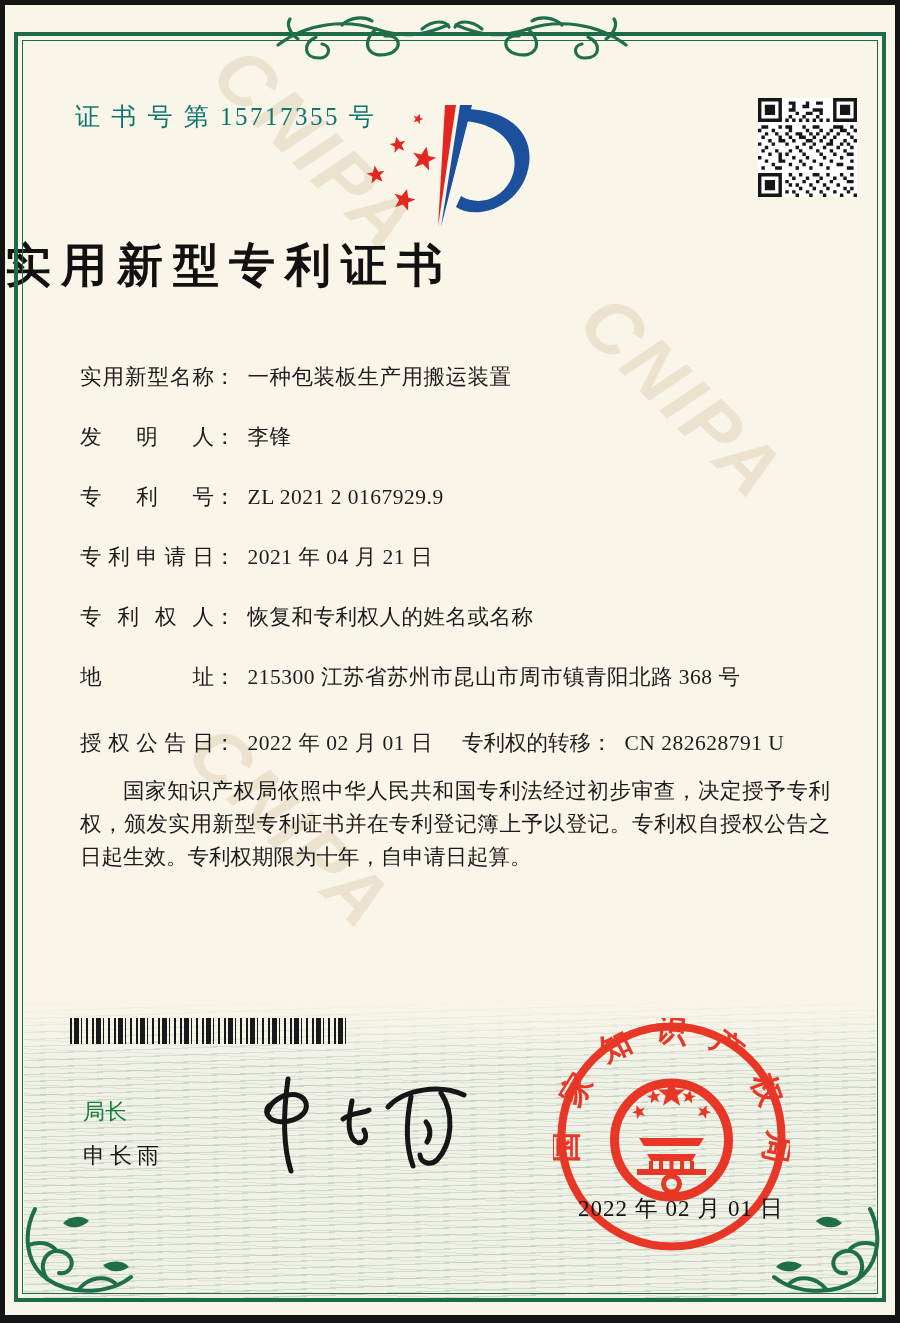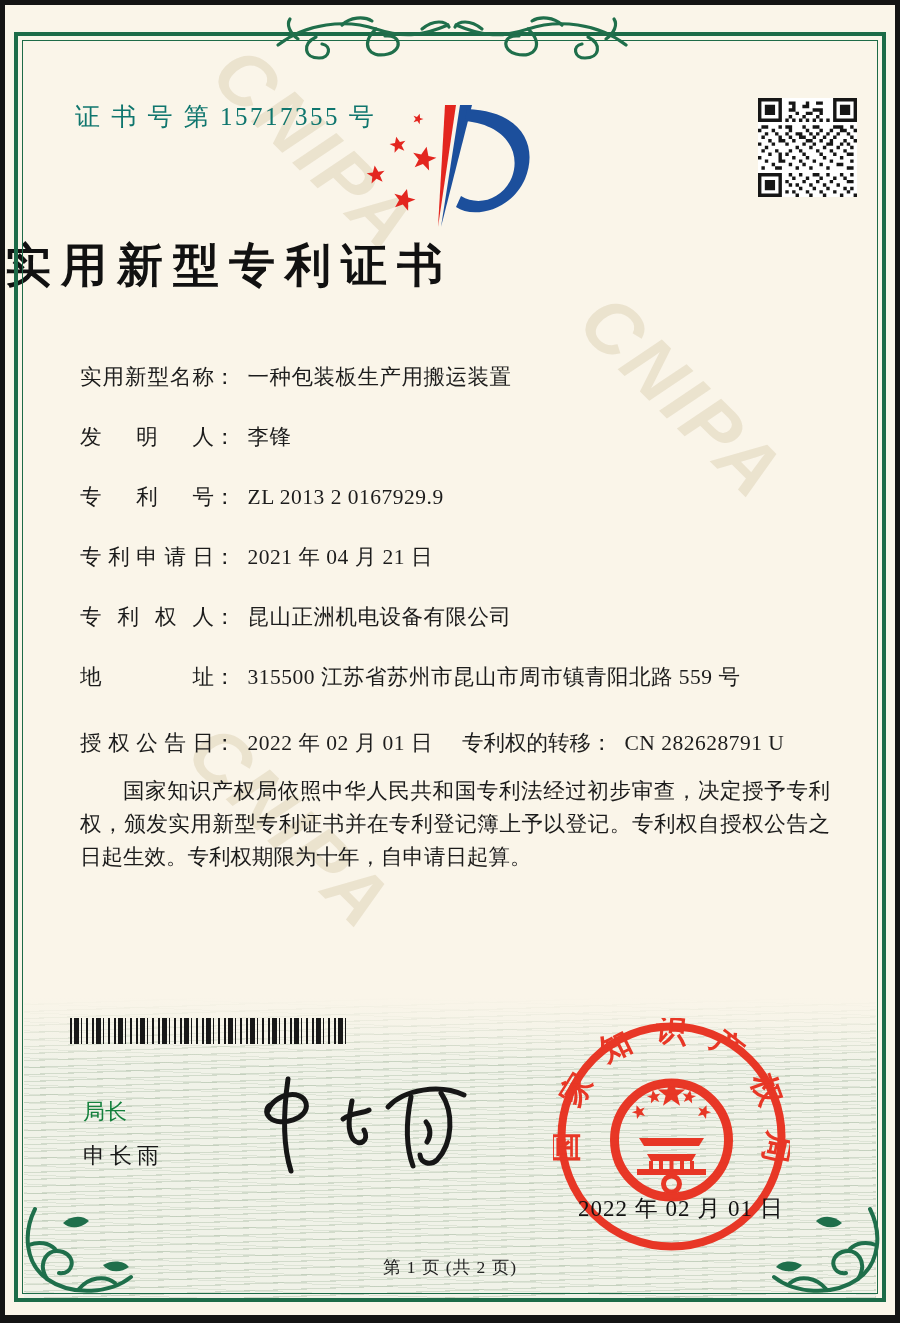--- a/index.html
+++ b/index.html
@@ -153,44 +153,44 @@
           <span>发</span>
           <span>明</span>
           <span>人</span>
         </span><span class="fcolon">：</span><span class="fvalue">李锋</span>
     </div>
     <div class="frow">
       <span class="flabel">
           <span>专</span>
           <span>利</span>
           <span>号</span>
-        </span><span class="fcolon">：</span><span class="fvalue">ZL 2013 2 0167929.9</span>
+        </span><span class="fcolon">：</span><span class="fvalue">ZL 2021 2 0167929.9</span>
     </div>
     <div class="frow">
       <span class="flabel">
           <span>专</span>
           <span>利</span>
           <span>申</span>
           <span>请</span>
           <span>日</span>
         </span><span class="fcolon">：</span><span class="fvalue">2021 年 04 月 21 日</span>
     </div>
     <div class="frow">
       <span class="flabel">
           <span>专</span>
           <span>利</span>
           <span>权</span>
           <span>人</span>
-        </span><span class="fcolon">：</span><span class="fvalue">昆山正洲机电设备有限公司</span>
+        </span><span class="fcolon">：</span><span class="fvalue">恢复和专利权人的姓名或名称</span>
     </div>
     <div class="frow">
       <span class="flabel">
           <span>地</span>
           <span>址</span>
-        </span><span class="fcolon">：</span><span class="fvalue">315500  江苏省苏州市昆山市周市镇青阳北路 559 号</span>
+        </span><span class="fcolon">：</span><span class="fvalue">215300  江苏省苏州市昆山市周市镇青阳北路 368 号</span>
     </div>
     <div class="frow frow-grant">
       <span class="flabel">
           <span>授</span>
           <span>权</span>
           <span>公</span>
           <span>告</span>
           <span>日</span>
         </span><span class="fcolon">：</span><span class="fvalue">2022 年 02 月 01 日</span>
       <span class="grant-no">
@@ -245,21 +245,20 @@
       <rect x="106" y="143" width="4" height="8"></rect>
       <rect x="116.5" y="143" width="4" height="8"></rect>
       <rect x="127" y="143" width="4" height="8"></rect>
       <rect x="137" y="143" width="4" height="8"></rect>
       <rect x="84" y="151" width="69" height="6"></rect>
       <circle cx="118.5" cy="166" r="8" fill="none" stroke="#e8301f" stroke-width="5"></circle>
     </g>
   </svg>
   <div class="seal-date">2022 年 02 月 01 日</div>
 
-  <div class="footer">第 1 页 (共 2 页)</div>
 
   <div class="frame-outer"></div>
   <div class="frame-inner"></div>
 
   <svg class="orn orn-top" viewBox="0 0 368 56">
     <defs>
       <g id="drg" fill="none" stroke="#1f6f4b" stroke-width="3.2" stroke-linecap="round">
         <path d="M6,32 C34,10 74,6 104,16 C134,26 152,22 176,12"></path>
         <path d="M104,16 C88,30 96,46 116,41 C131,37 129,21 113,23"></path>
         <path d="M44,24 C30,31 32,45 47,45 C58,45 60,33 50,31"></path>

